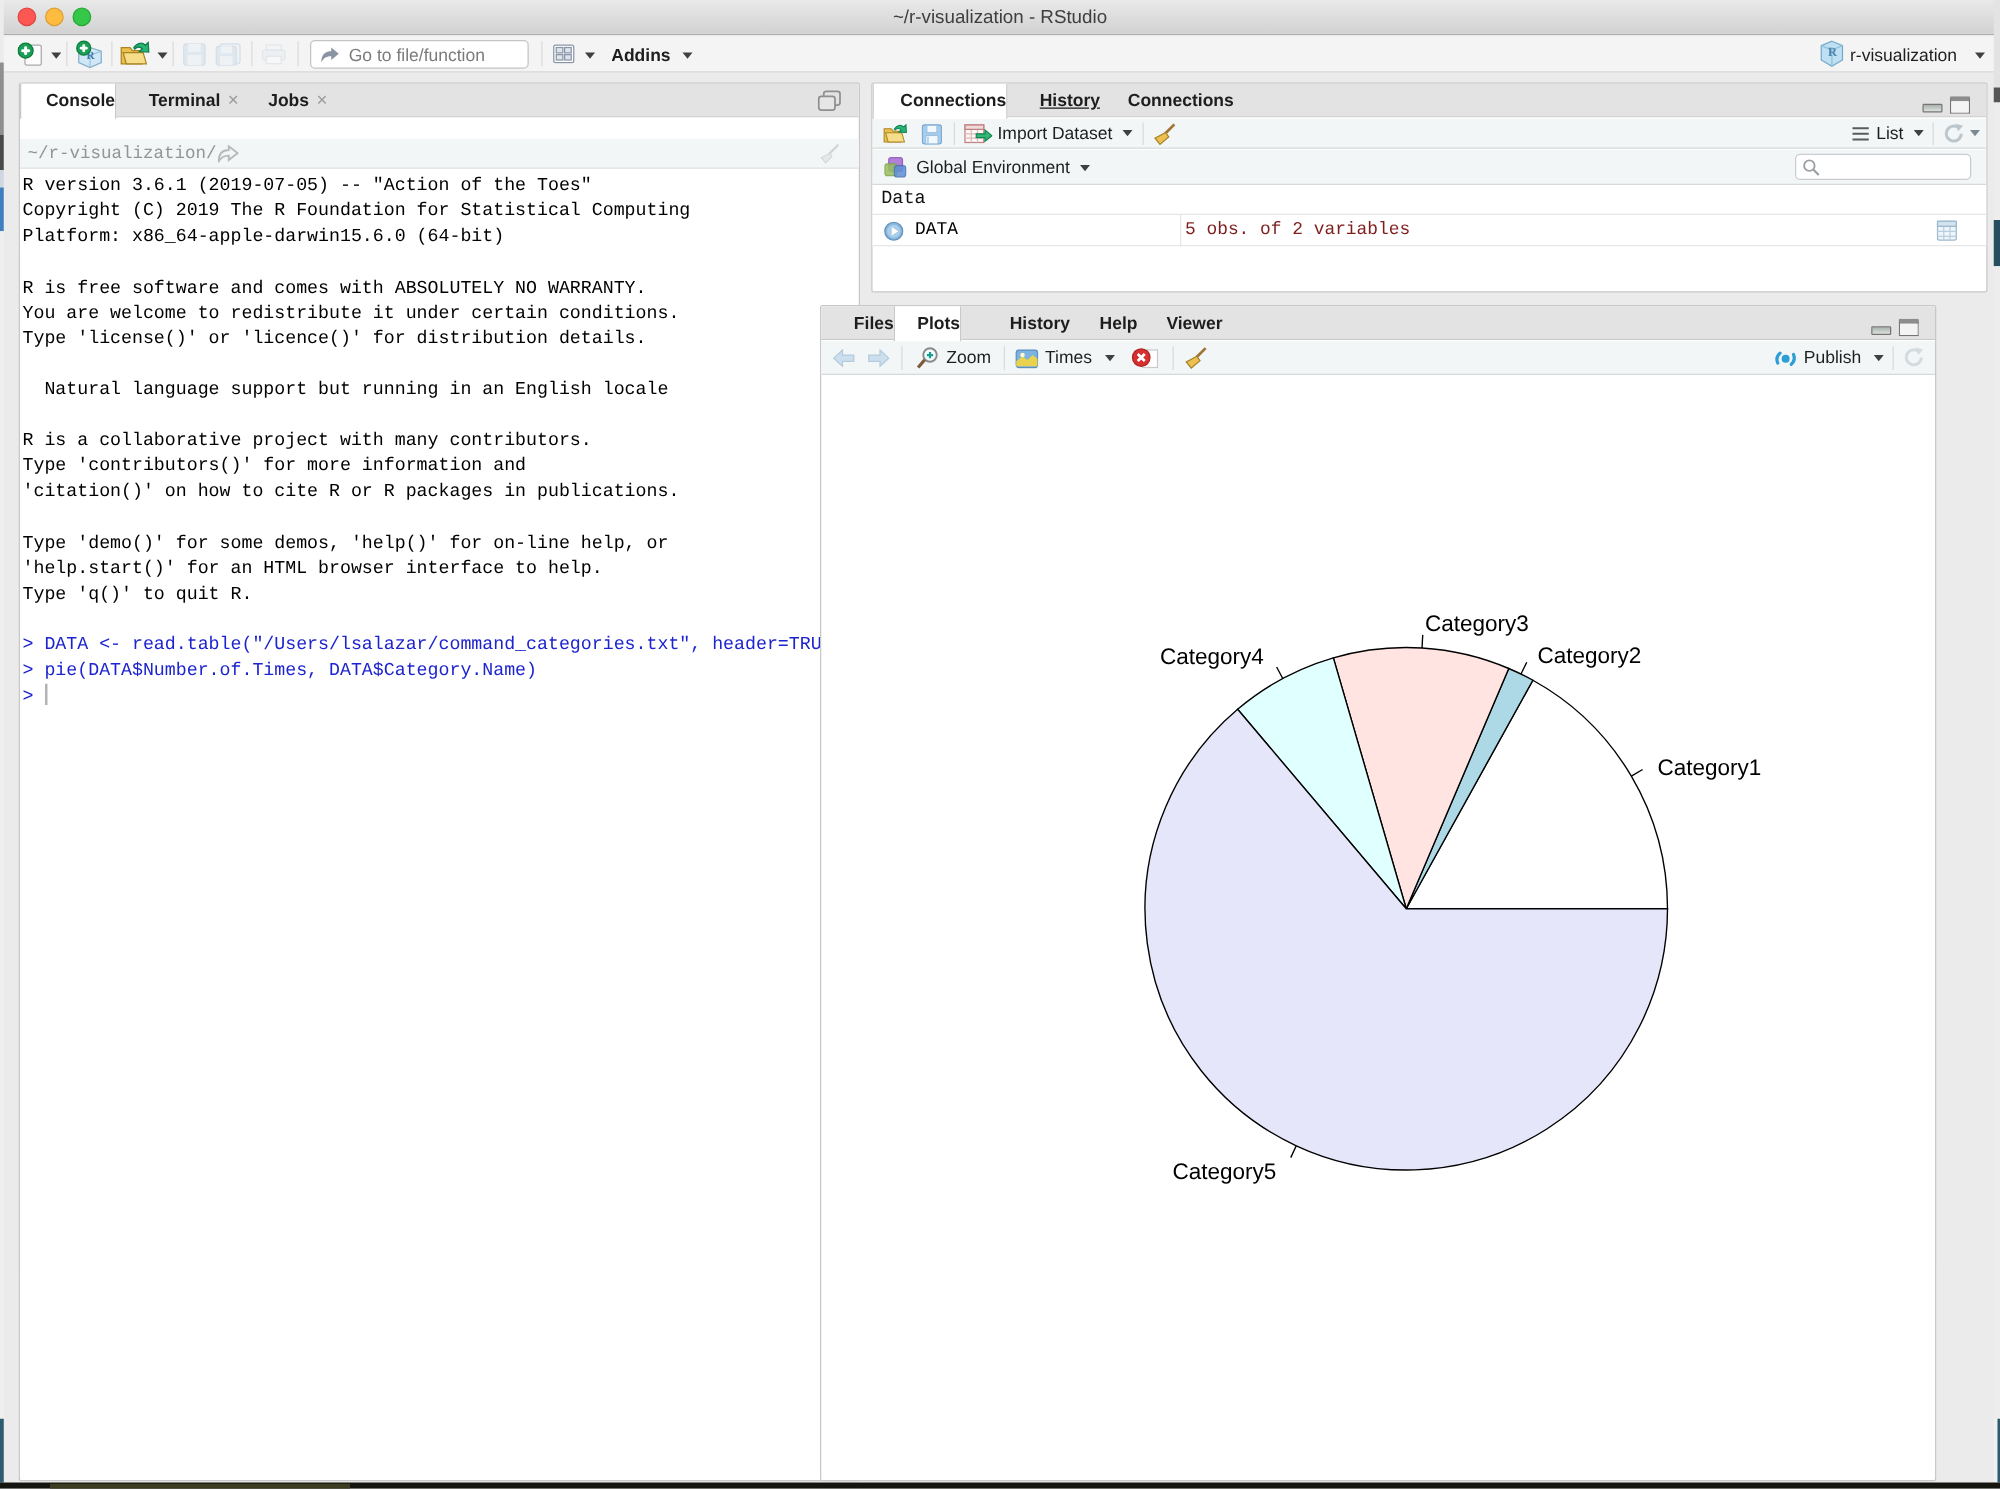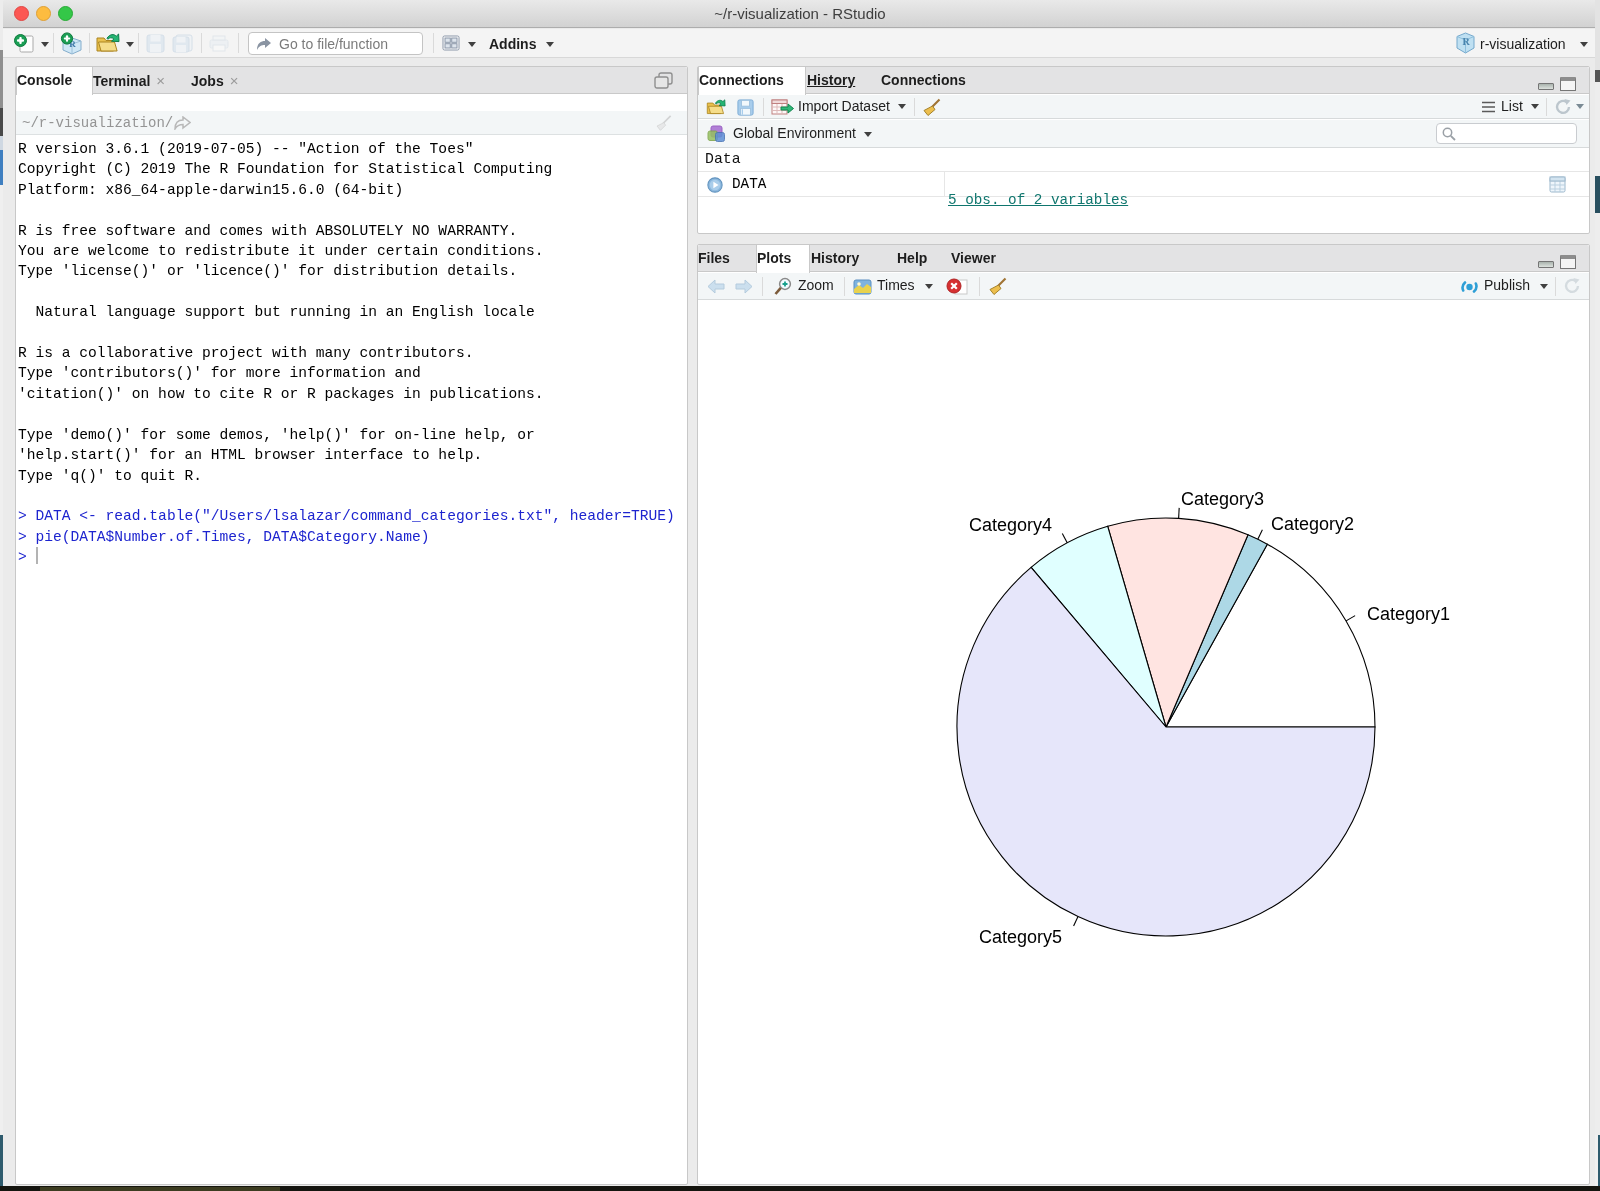--- a/index.html
+++ b/index.html
@@ -15,21 +15,21 @@
   border-radius:5px 5px 0 0; }
 .tl { position:absolute; top:6px; width:15px; height:15px; border-radius:50%; }
 .title { position:absolute; top:0; left:0; width:100%; height:28px; line-height:28px;
   text-align:center; font-size:15px; color:#3e3e3e; }
 .toolbar { position:absolute; left:0; top:29px; width:1600px; height:29px;
   background:#f4f4f4; border-bottom:1px solid #d8d8d8; }
 .tsep { position:absolute; top:4px; width:1px; height:20px; background:#dadada; }
 .pane { position:absolute; background:#fff; border:1px solid #c8c8c8; border-radius:2px; }
 .tabbar { position:absolute; left:0; top:0; right:0; height:27px;
   background:#e3e3e4; border-bottom:1px solid #c9c9c9; border-radius:2px 2px 0 0; }
-.tab { position:absolute; top:0; height:27px; line-height:27px; text-align:left;
+.tab { position:absolute; top:0; height:27px; line-height:27px; text-align:right;
   font-size:14px; font-weight:700; color:#1d1d1d; }
 .tab.active { background:#fff; border-left:1px solid #c9c9c9; border-right:1px solid #c9c9c9;
   height:28px; z-index:2; }
 .tab .x { font-weight:400; color:#9b9b9b; font-size:15px; margin-left:6px; }
 .mono { font-family:"Liberation Mono", monospace; }
 .ui14 { font-size:14px; color:#1e1e1e; }
 .caret { display:inline-block; width:0; height:0; border-left:4px solid transparent;
   border-right:4px solid transparent; border-top:5px solid #404040; vertical-align:middle; }
 .icon { position:absolute; }
 .minmax1 { position:absolute; width:16px; height:7px; background:linear-gradient(#a9b3ad,#dde2de); border:1px solid #757575; border-radius:1px; }
@@ -241,30 +241,30 @@
       </div>
 
       <div class="abs" style="left:0;top:105px;width:891px;height:25px;background:#fff;border-bottom:1px solid #e6e6e6;">
         <svg class="icon" style="left:9px;top:5px;" width="16" height="16" viewBox="0 0 15 15">
           <circle cx="7.5" cy="7.5" r="6.7" fill="#8cb8de" stroke="#6394bf"></circle>
           <circle cx="7.5" cy="7.5" r="4.9" fill="#aacdea"></circle>
           <path d="M6 4.4 L10.8 7.5 L6 10.6 Z" fill="#fff"></path>
         </svg>
         <span class="mono abs" style="left:34px;top:4px;font-size:14.3px;color:#000;">DATA</span>
         <div class="abs" style="left:246px;top:0;width:1px;height:25px;background:#e6e6e6;"></div>
-        <span class="mono abs" style="left:250px;top:20px;font-size:14.3px;color:#0f766e;text-decoration:underline;">5 obs. of 2 variables</span>
+        <span class="mono abs" style="left:250px;top:4px;font-size:14.3px;color:#7f1d1d;">5 obs. of 2 variables</span>
         <svg class="icon" style="left:851px;top:4px;" width="17" height="17" viewBox="0 0 17 17">
           <rect x="1" y="1" width="15" height="15" rx="1.5" fill="#eef5fb" stroke="#9db8cc"></rect>
           <path d="M1 5 h15 M1 9 h15 M1 13 h15 M6 1 v15 M11 1 v15" stroke="#b9cfdf" stroke-width="1"></path>
           <rect x="1" y="1" width="15" height="4" fill="#d3e4f0" stroke="#9db8cc"></rect>
         </svg>
       </div>
     </div>
 
-    <div class="pane" style="left:697px;top:244px;width:893px;height:941px;">
+    <div class="pane" style="left:656px;top:244px;width:893px;height:941px;">
       <div class="tabbar">
         <div class="tab" style="left:0;width:58px;">Files</div>
         <div class="tab active" style="left:58px;width:54px;">Plots</div>
         <div class="tab" style="left:113px;width:86px;">History</div>
         <div class="tab" style="left:199px;width:54px;">Help</div>
         <div class="tab" style="left:253px;width:68px;">Viewer</div>
         <div class="minmax1" style="left:840px;top:16px;"></div>
         <div class="minmax2" style="left:862px;top:10px;"></div>
       </div>
 

